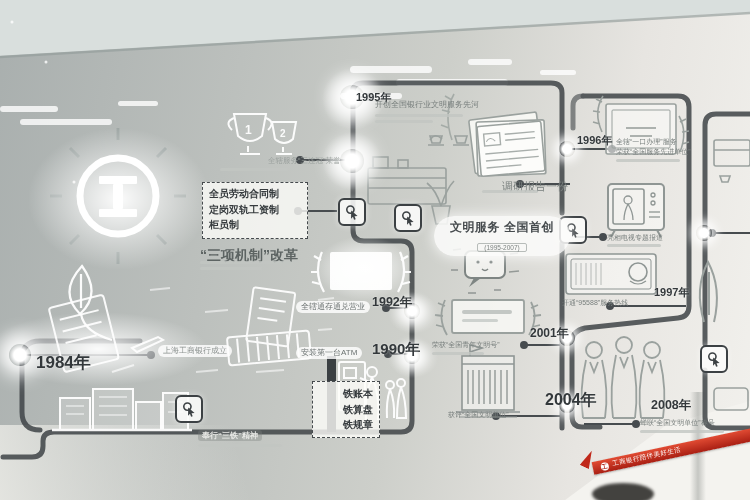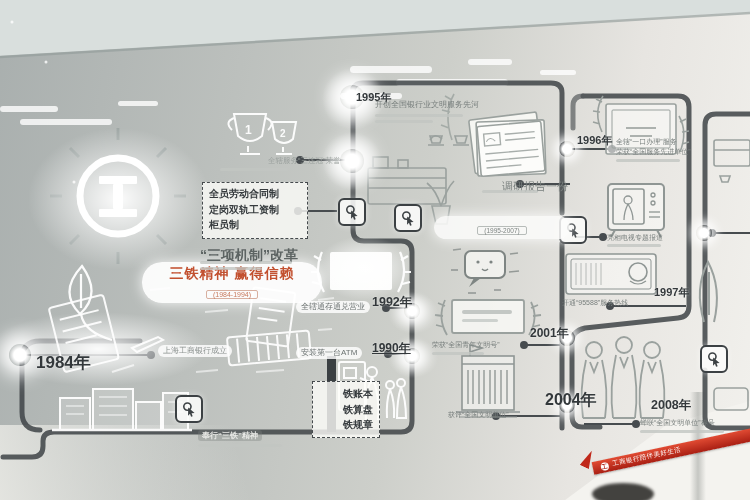--- a/index.html
+++ b/index.html
@@ -385,25 +385,22 @@
         <path d="M9,8 L17,15 L13.2,15.4 L14.6,19 L12.6,19.6 L11.2,16 L8.8,18.4 Z" fill="#3c4144"></path>
       </svg>
   </div>
   <div class="cbtn" style="left:700px;top:345px;">
     <svg width="16" height="16" viewBox="0 0 20 20">
         <circle cx="8" cy="7" r="4.5" fill="none" stroke="#3c4144" stroke-width="2"></circle>
         <path d="M9,8 L17,15 L13.2,15.4 L14.6,19 L12.6,19.6 L11.2,16 L8.8,18.4 Z" fill="#3c4144"></path>
       </svg>
   </div>
 
-  <div class="themepill" style="left:142px;top:262px;width:160px;">
-    <div style="color:#c2502f;font-weight:800;font-size:14px;letter-spacing:1px;">三铁精神 赢得信赖</div>
-    <div style="color:#c97a5e;font-size:7px;border:1px solid #d8b0a0;display:inline-block;padding:0 6px;border-radius:2px;margin-top:1px;">(1984-1994)</div>
-  </div>
   <div class="themepill" style="left:434px;top:216px;width:116px;background:rgba(253,253,251,.85);">
+    <div style="color:#454a4d;font-weight:800;font-size:12px;letter-spacing:.5px;">文明服务 全国首创</div>
     <div style="color:#7d8381;font-size:6.5px;border:1px solid #b7bcb9;display:inline-block;padding:0 6px;border-radius:2px;margin-top:1px;">(1995-2007)</div>
   </div>
 
   <div class="boxdash" style="left:202px;top:182px;width:92px;font-size:10px;font-family:Liberation Mono, monospace;">
     <div>全员劳动合同制</div>
     <div>定岗双轨工资制</div>
     <div>柜员制</div>
   </div>
   <div class="t" style="left:200px;top:247px;font-size:14px;color:#5d6463;font-weight:700;">“三项机制”改革</div>
   <div class="fp" style="left:200px;top:261px;width:92px;"></div>
@@ -412,21 +409,21 @@
   <div class="boxdash" style="left:312px;top:381px;width:54px;font-size:10px;text-align:right;">
     <div>铁账本</div>
     <div>铁算盘</div>
     <div>铁规章</div>
   </div>
   <div class="t" style="left:198px;top:430px;font-size:8px;color:#e8e9e6;font-weight:700;background:rgba(120,126,124,.35);padding:0 4px;border-radius:3px;">奉行“三铁”精神</div>
   <div class="fp" style="left:198px;top:444px;width:84px;"></div>
 
   <div class="t yr" style="left:36px;top:351px;font-size:17px;text-align:center;">1984年</div>
   <div class="t yr" style="left:372px;top:294px;font-size:12.5px;">1992年</div>
-  <div class="t yr" style="left:372px;top:340px;font-size:12px;text-decoration:underline;">1990年</div>
+  <div class="t yr" style="left:372px;top:340px;font-size:15px;">1990年</div>
   <div class="t yr" style="left:356px;top:90px;font-size:11px;">1995年</div>
   <div class="t yr" style="left:577px;top:133px;font-size:11px;">1996年</div>
   <div class="t yr" style="left:654px;top:285px;font-size:11px;">1997年</div>
   <div class="t yr" style="left:530px;top:325px;font-size:12px;text-align:center;">2001年</div>
   <div class="t yr" style="left:545px;top:390px;font-size:16px;">2004年</div>
   <div class="t yr" style="left:651px;top:397px;font-size:12.5px;">2008年</div>
 
   <div class="t cap" style="left:158px;top:345px;color:#8d9391;">上海工商银行成立</div>
   <div class="t cap" style="left:296px;top:301px;">全辖通存通兑营业</div>
   <div class="t cap" style="left:296px;top:347px;">安装第一台ATM</div>

